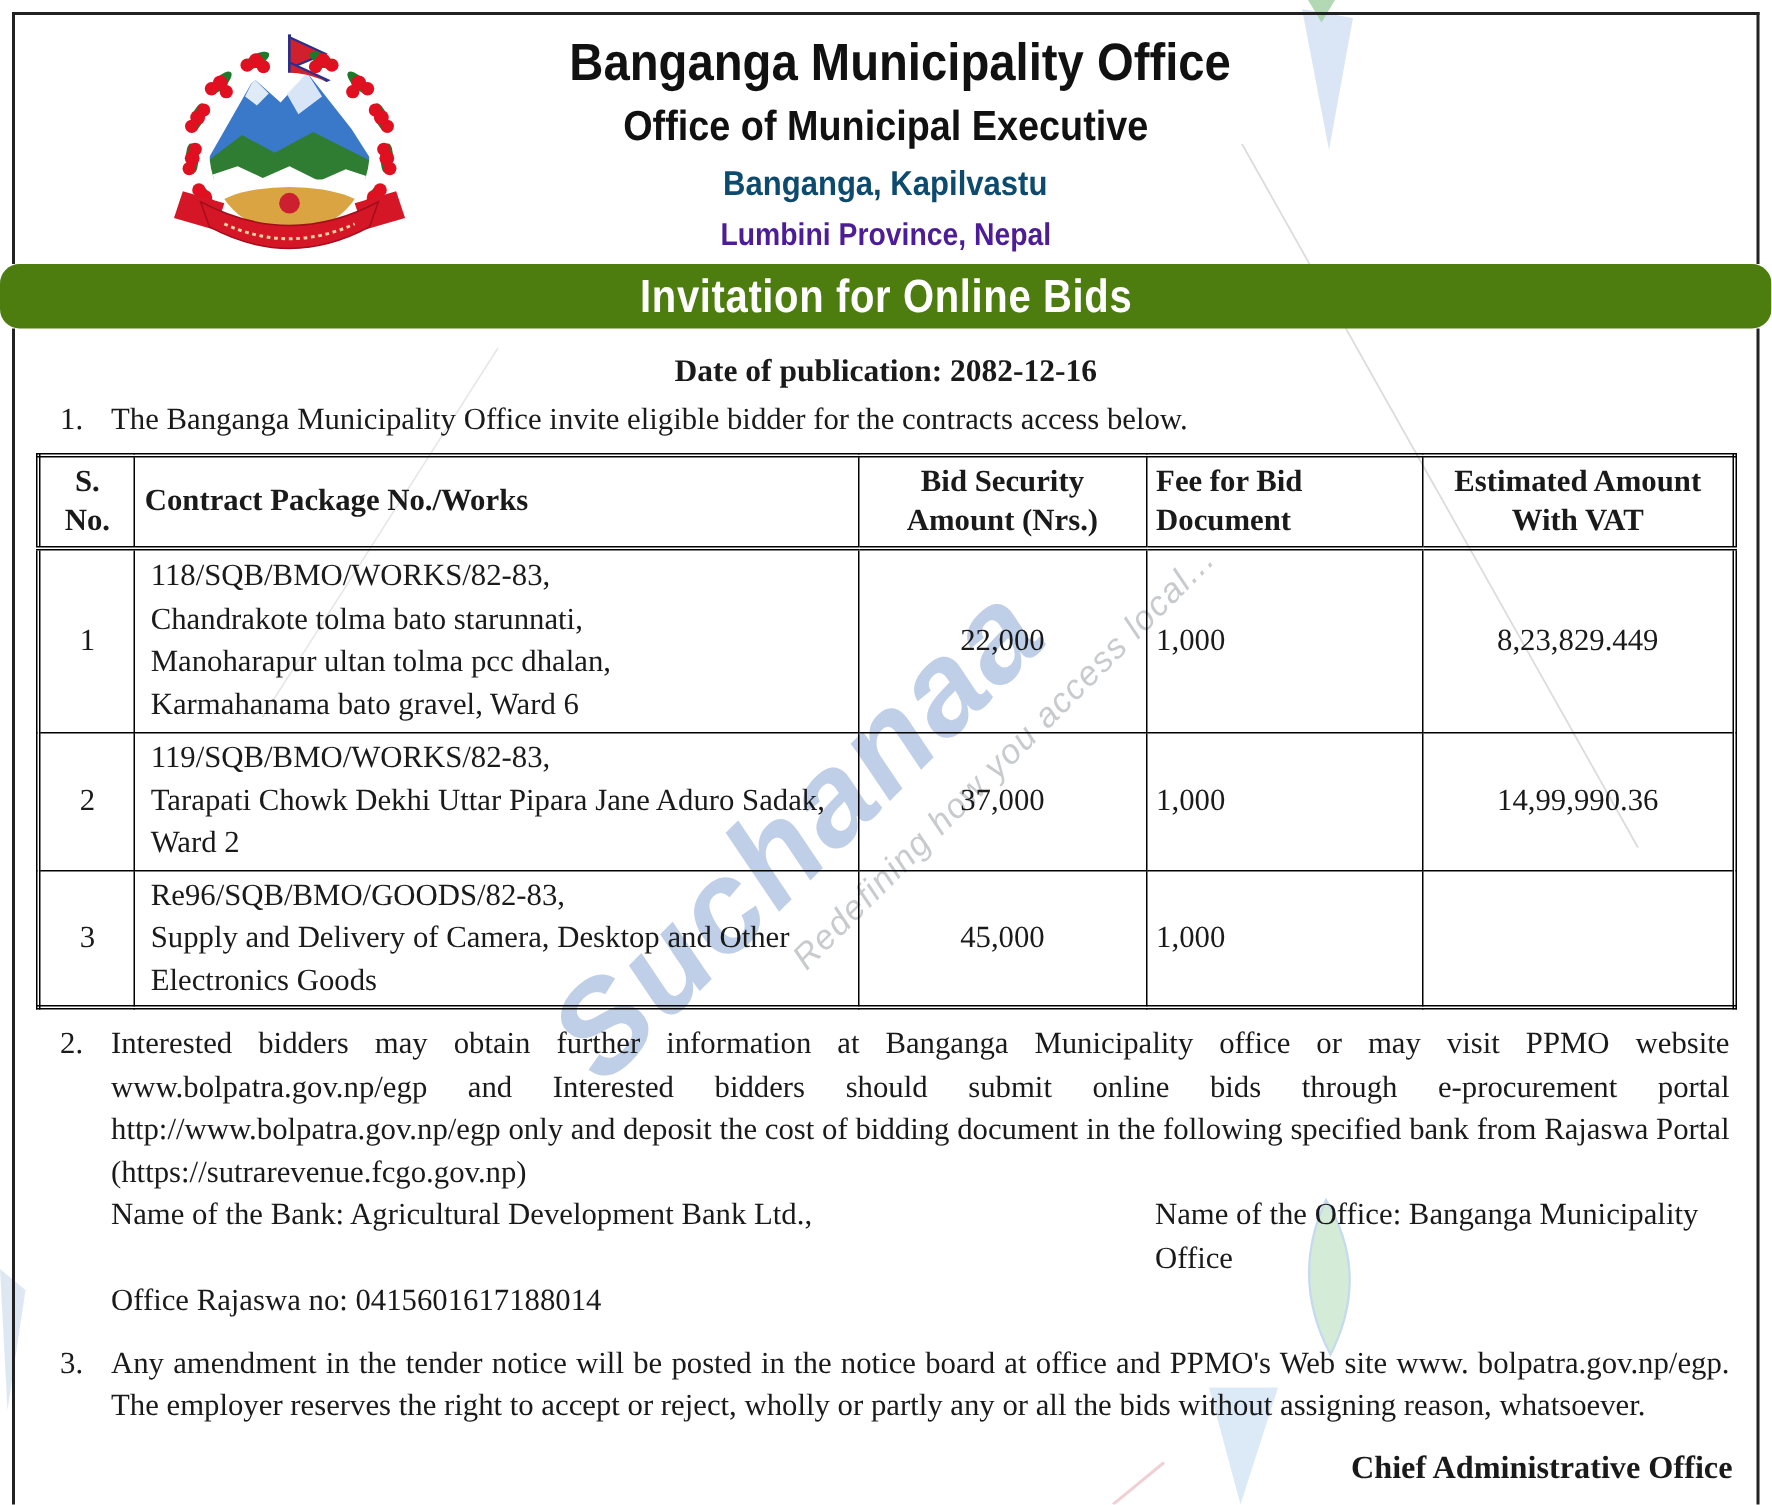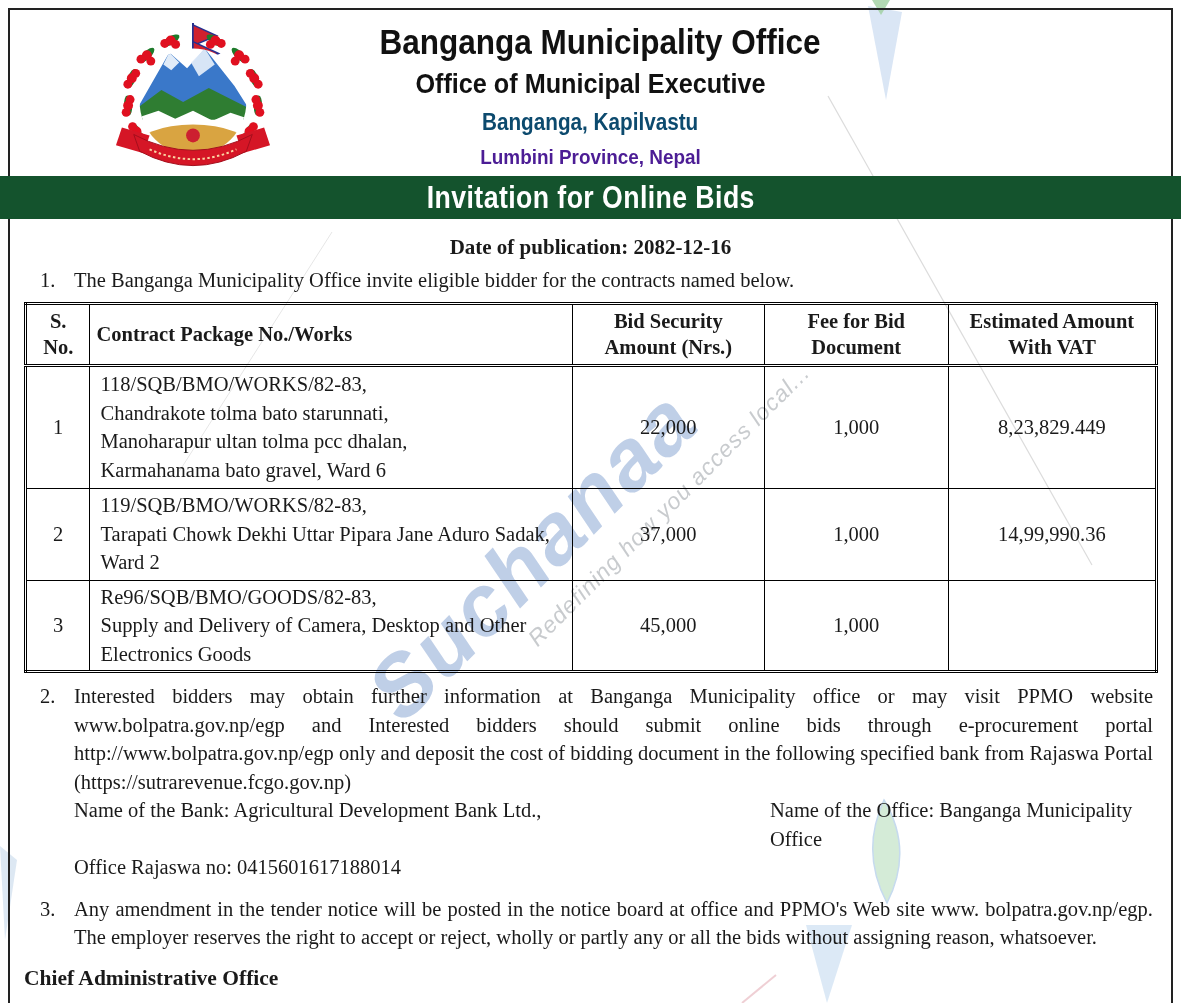--- a/index.html
+++ b/index.html
@@ -37,22 +37,22 @@
   .logo{position:absolute;left:104px;top:8px;}
   .titles{text-align:center;padding-top:12px;line-height:1;}
   .t-line{display:block;}
   .t-line > span{display:inline-block;transform:scaleX(0.9);}
   .t1{font-family:"Liberation Sans","DejaVu Sans",sans-serif;font-weight:bold;font-size:35px;margin-top:2px;color:#111;padding-left:20px;}
   .t2{font-family:"Liberation Sans","DejaVu Sans",sans-serif;font-weight:bold;font-size:28px;margin-top:11px;color:#111;}
   .t3{font-family:"Liberation Sans","DejaVu Sans",sans-serif;font-weight:bold;font-size:23px;margin-top:13px;color:#0c4a6e;}
   .t4{font-family:"Liberation Sans","DejaVu Sans",sans-serif;font-weight:bold;font-size:21px;margin-top:12px;color:#4c1d95;}
   
   .banner{
-    height:43px;background:#14532d;color:#fff;text-align:left;
-    display:flex;align-items:center;justify-content:center;
+    height:43px;background:#4d7c0f;color:#fff;text-align:left;
+    display:flex;align-items:center;justify-content:center;border-radius:13px;
   }
   .banner span{
     display:inline-block;transform:scaleX(0.86);
     font-family:"Liberation Sans","DejaVu Sans",sans-serif;
     font-weight:bold;font-size:31px;letter-spacing:.5px;
   }
   
   .content-box{
     margin:0 8px;border:2px solid #222;border-top:none;border-bottom:3px solid #222;
     height:886px;box-sizing:border-box;position:relative;background:transparent;
@@ -70,37 +70,37 @@
     font-size:20.5px;background:transparent;
   }
   table, tr{border-color:#000;}
   th,td{border:1.6px solid #000;padding:2px 6px;vertical-align:middle;background:transparent;}
   table{border:3px double #000;}
   th{border-bottom:3px double #000;font-weight:bold;white-space:pre-line;line-height:26px;}
   td{line-height:28.5px;}
   .col-no{width:53px;text-align:center;}
   .col-work{width:492px;text-align:left;}
   .col-bid{width:192px;text-align:center;}
-  .col-fee{width:181px;text-align:center;}
+  .col-fee{width:181px;text-align:left;}
   .col-est{width:205px;text-align:center;}
   .work{white-space:pre-line;padding-left:10px;}
   tr.r1{height:123px;}
   tr.r2{height:92px;}
   tr.r3{height:90px;}
   tr.hdr{height:62px;}
   
   .bank-grid{
     display:grid;grid-template-columns:696px auto;column-gap:0;
     line-height:28.5px;font-size:20.5px;
   }
   .item2-wrap{flex:1;}
   .item2-wrap .txt{display:block;}
   
   .signature{
-    text-align:left;font-weight:bold;font-size:21.5px;margin-top:14px;padding-right:2px;
+    text-align:right;font-weight:bold;font-size:21.5px;margin-top:14px;padding-right:2px;
   }
   .source{
     text-align:right;font-family:"Liberation Sans","DejaVu Sans",sans-serif;
     font-style:italic;font-size:17.5px;margin:4px 10px 0 0;color:#1f1f1f;
   }
   .mt2{margin-top:9px;}
   .mt3{margin-top:13px;}
 </style>
 </head>
 <body>
@@ -246,21 +246,21 @@
   <div class="banner">
     <span>Invitation for Online Bids</span>
   </div>
 
   <div class="content-box">
 
     <div class="pub-date">Date of publication: 2082-12-16</div>
 
     <div class="item">
       <span class="num">1.</span>
-      <span class="txt">The Banganga Municipality Office invite eligible bidder for the contracts named below.</span>
+      <span class="txt">The Banganga Municipality Office invite eligible bidder for the contracts access below.</span>
     </div>
 
     <table>
       <thead>
         <tr class="hdr">
           <th class="col-no">S.
 No.</th>
           <th class="col-work">Contract Package No./Works</th>
           <th class="col-bid">Bid Security
 Amount (Nrs.)</th>

